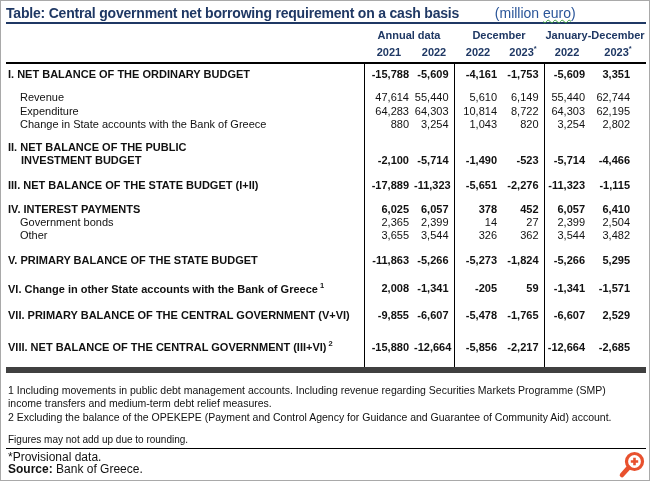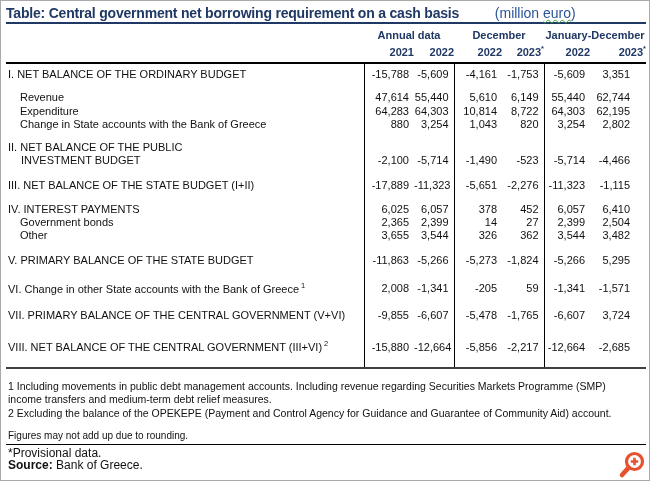--- a/index.html
+++ b/index.html
@@ -28,41 +28,41 @@
     text-decoration-thickness:1px;
   }
   .title-rule { width:640px; border-bottom:2px solid #1f3864; margin-top:0px; }
 
   
   table { border-collapse:collapse; table-layout:fixed; width:640px; margin-top:3px; }
   td { padding:0; font-size:11px; vertical-align:bottom; line-height:13px; }
   thead .grp  { text-align:center; font-weight:bold; color:#1f3864; white-space:nowrap;
                 padding-top:2px; font-size:11px; }
   thead tr.years td { border-bottom:2px solid #000; padding-bottom:3px; }
-  thead .yr   { text-align:right; font-weight:bold; color:#1f3864; white-space:nowrap;margin-top:44px; }
+  thead .yr   { text-align:center; font-weight:bold; color:#1f3864; white-space:nowrap;margin-top:44px; }
   thead .yr sup, tbody sup { font-size:7.5px; }
 
   tbody td.lbl { padding-left:2px; white-space:nowrap; }
   tbody tr.sub td.lbl { padding-left:14px; font-weight:normal; }
-  tbody tr.sec td { font-weight:normal; }
+  tbody tr.sec td { font-weight:bold; }
   tbody td.num { text-align:right; padding-right:5px; white-space:nowrap; }
   tbody td.c5  { padding-right:16px; }
   tbody td.c0, tbody td.c2, tbody td.c4 { border-left:1px solid #000; }
   tbody .l2 { padding-left:13px; }
   tbody sup { margin-left:2px; }
 
   tr.pt0  > td { padding-top:0; }
   tr.pt1  > td { padding-top:1px; }
   tr.pt4  > td { padding-top:4px; }
   tr.pt10 > td { padding-top:10px; }
   tr.pt11 > td { padding-top:11px; }
   tr.pt12 > td { padding-top:12px; }
   tr.pt14 > td { padding-top:14px; }
   tr.pt15 > td { padding-top:15px; }
-  tr.last > td { padding-bottom:13px; border-bottom:2px solid #404040; }
+  tr.last > td { padding-bottom:13px; border-bottom:6px solid #404040; }
 
   
   .fnotes { margin-top:11px; font-size:10.5px; line-height:13.5px; padding-left:2px; width:620px; }
   .rounding { margin-top:10px; font-size:10px; padding-left:2px; }
   .rule2 { width:640px; border-bottom:1px solid #000; margin-top:3px; }
   .prov, .source { font-size:12px; line-height:12px; padding-left:2px; }
   .prov { margin-top:2px; }
   .source b { font-weight:bold; }
 
   
@@ -207,21 +207,21 @@
           <td class="num c4">-1,341</td>
           <td class="num c5">-1,571</td>
         </tr>
         <tr class="sec pt14">
           <td class="lbl">VII. PRIMARY BALANCE OF THE CENTRAL GOVERNMENT (V+VI)</td>
           <td class="num c0">-9,855</td>
           <td class="num c1">-6,607</td>
           <td class="num c2">-5,478</td>
           <td class="num c3">-1,765</td>
           <td class="num c4">-6,607</td>
-          <td class="num c5">3,724</td>
+          <td class="num c5">2,529</td>
         </tr>
         <tr class="sec pt15 last">
           <td class="lbl">VIII. NET BALANCE OF THE CENTRAL GOVERNMENT (III+VI)<sup>2</sup></td>
           <td class="num c0">-15,880</td>
           <td class="num c1">-12,664</td>
           <td class="num c2">-5,856</td>
           <td class="num c3">-2,217</td>
           <td class="num c4">-12,664</td>
           <td class="num c5">-2,685</td>
         </tr>

